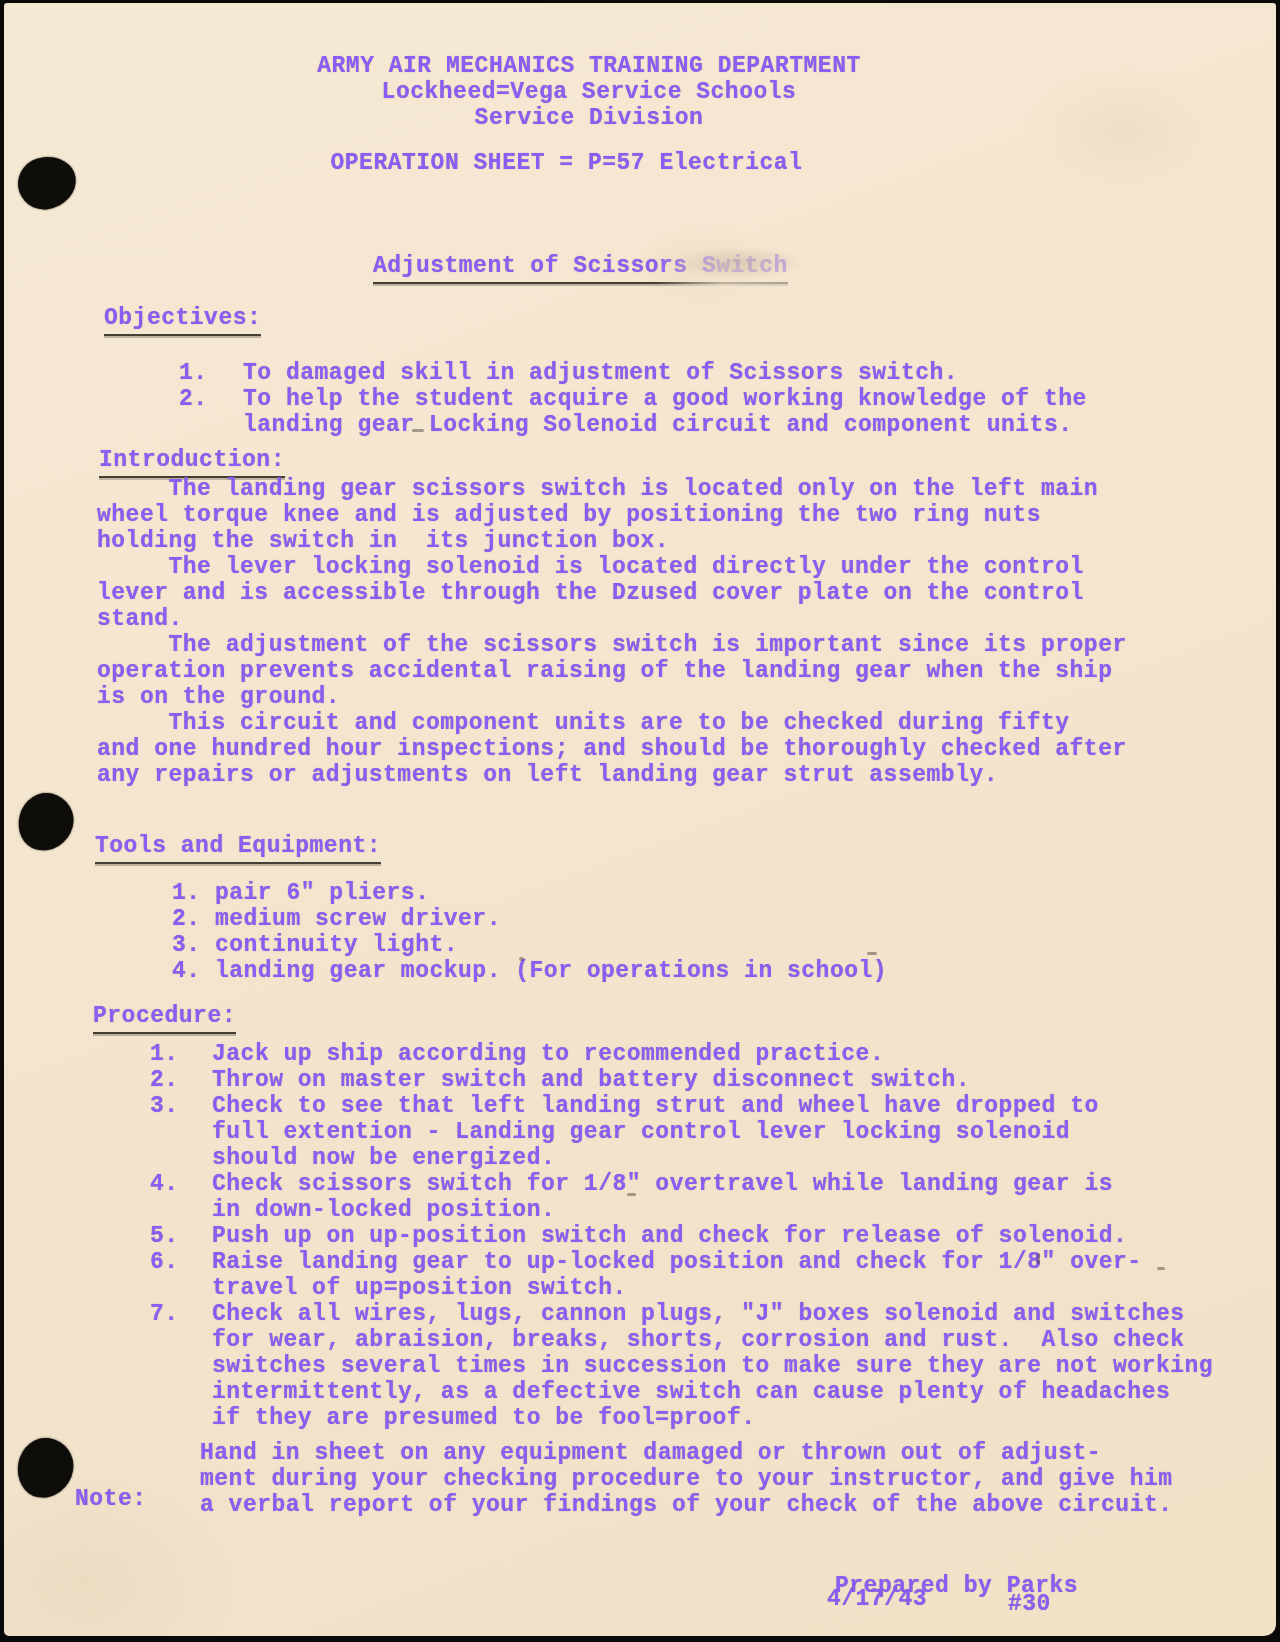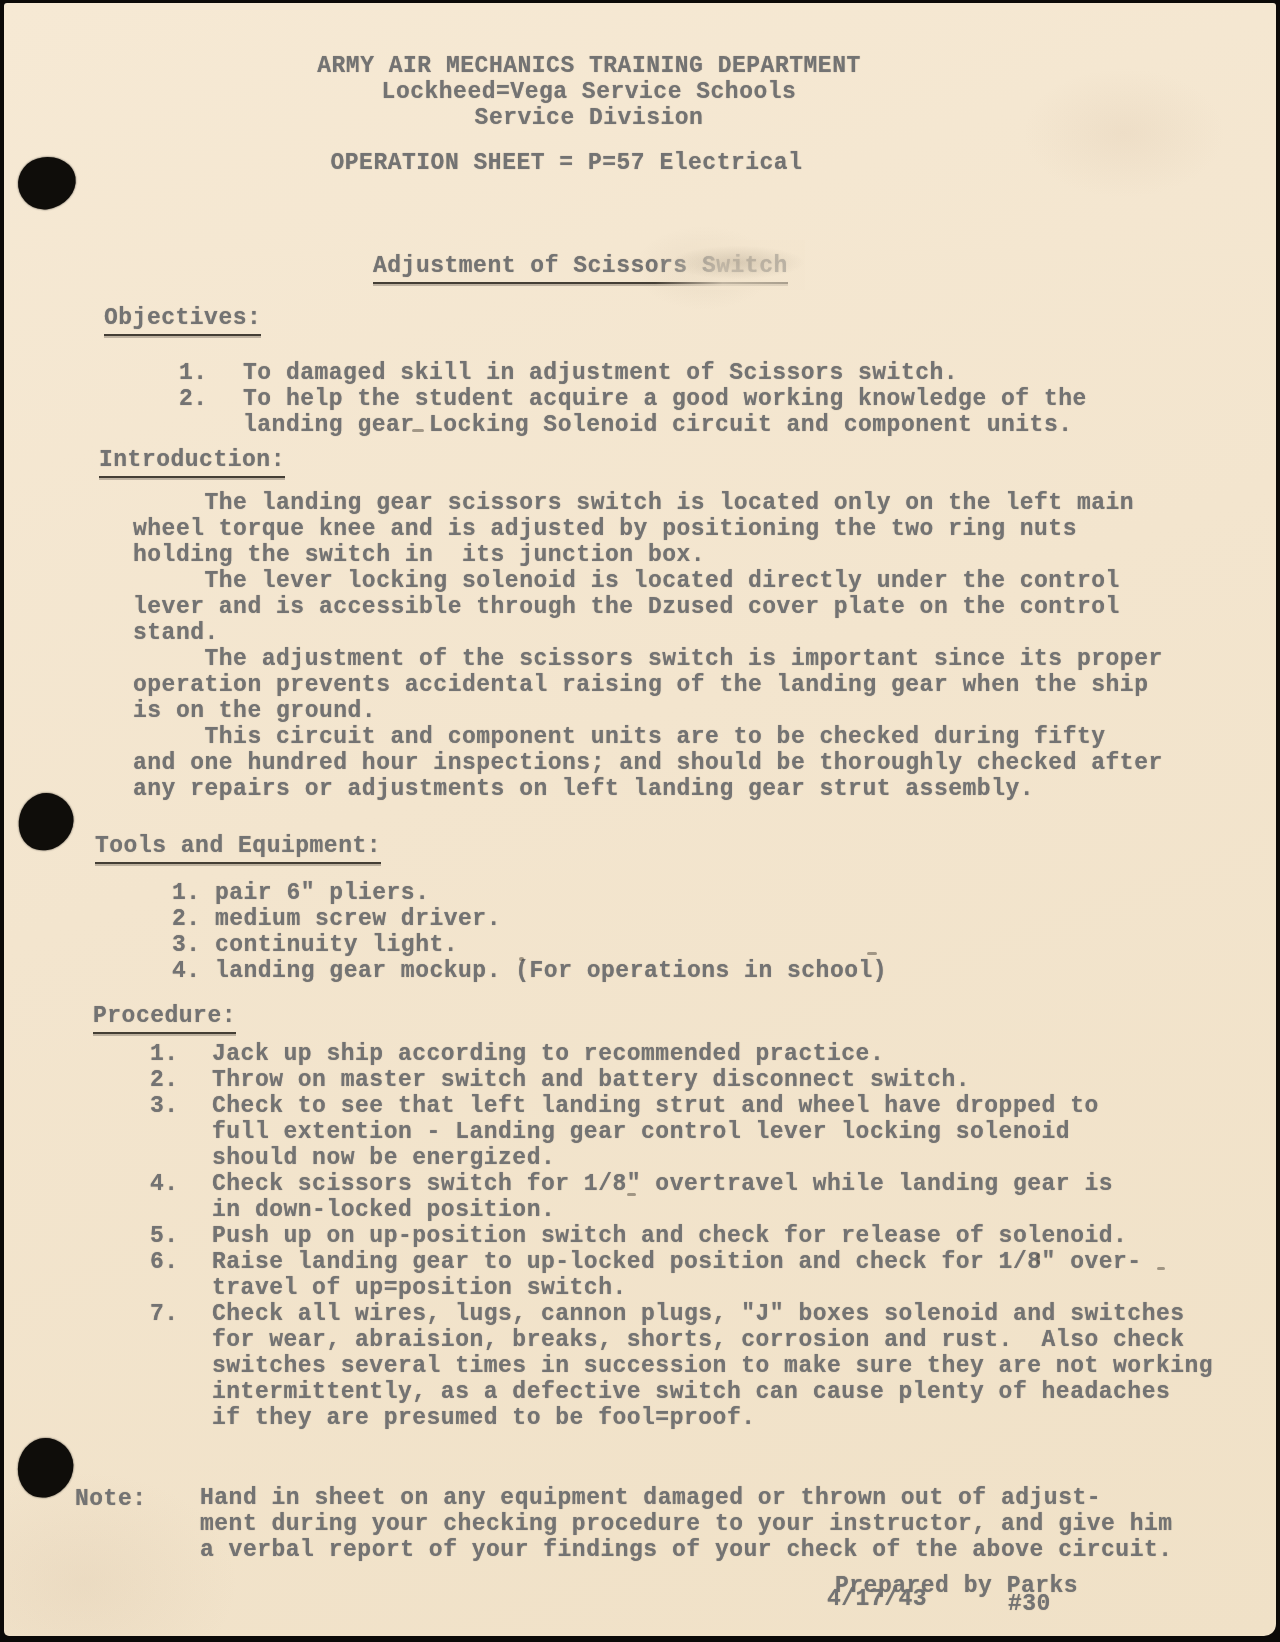--- a/index.html
+++ b/index.html
@@ -1,21 +1,21 @@
 <!DOCTYPE html>
 <html><head>
 <meta charset="utf-8">
 <style>
   html,body{margin:0;padding:0;background:#111;}
   #page{
     position:relative;width:1280px;height:1642px;overflow:hidden;
     background:#0c0a08;
     font-family:"Liberation Mono","DejaVu Sans Mono",monospace;
     font-size:23px;line-height:26px;font-weight:700;
-    letter-spacing:0.5px;color:#737373;
+    letter-spacing:0.5px;color:#8b5cf6;
   }
   #paper{
     position:absolute;left:4px;top:3px;right:4px;bottom:6px;
     background-color:#f3e5ce;
     background-image:
       radial-gradient(ellipse 100px 60px at 700px 265px, rgba(150,132,105,0.10), transparent 70%),
       radial-gradient(ellipse 140px 90px at 1120px 130px, rgba(190,160,130,0.12), transparent 72%),
       radial-gradient(ellipse 220px 160px at 80px 1580px, rgba(180,150,120,0.10), transparent 70%),
       linear-gradient(160deg,#f6e9d4 0%,#f3e5ce 45%,#f0e1c7 100%);
     border-radius:3px 3px 12px 5px;
@@ -77,21 +77,21 @@
     <div class="item">
       <span class="num pre">2.</span>
       <span class="txt pre">To help the student acquire a good working knowledge of the
 landing gear Locking Solenoid circuit and component units.</span>
     </div>
   </div>
 
   <div class="abs ink" style="left:99px;top:447px;">
     <span class="underline pre">Introduction:</span>
   </div>
-  <div class="abs pre ink" style="left:97px;top:490px;margin-left:36px;">     The landing gear scissors switch is located only on the left main
+  <div class="abs pre ink" style="left:97px;top:476px;">     The landing gear scissors switch is located only on the left main
 wheel torque knee and is adjusted by positioning the two ring nuts
 holding the switch in  its junction box.
      The lever locking solenoid is located directly under the control
 lever and is accessible through the Dzused cover plate on the control
 stand.
      The adjustment of the scissors switch is important since its proper
 operation prevents accidental raising of the landing gear when the ship
 is on the ground.
      This circuit and component units are to be checked during fifty
 and one hundred hour inspections; and should be thoroughly checked after
@@ -141,21 +141,21 @@
       <span class="num pre">7.</span>
       <span class="txt pre">Check all wires, lugs, cannon plugs, "J" boxes solenoid and switches
 for wear, abraision, breaks, shorts, corrosion and rust.  Also check
 switches several times in succession to make sure they are not working
 intermittently, as a defective switch can cause plenty of headaches
 if they are presumed to be fool=proof.</span>
     </div>
   </div>
 
   <div class="abs pre ink" style="left:75px;top:1450px;margin-top:36px;">Note:</div>
-  <div class="abs pre ink" style="left:200px;top:1485px;">Hand in sheet on any equipment damaged or thrown out of adjust-
+  <div class="abs pre ink" style="left:200px;top:1440px;">Hand in sheet on any equipment damaged or thrown out of adjust-
 ment during your checking procedure to your instructor, and give him
 a verbal report of your findings of your check of the above circuit.</div>
 
   <div class="abs pre ink" style="left:835px;top:1573px;">Prepared by Parks</div>
   <div class="abs pre ink" style="left:827px;top:1586px;">4/17/43</div>
   <div class="abs pre ink" style="left:1008px;top:1591px;">#30</div>
 
   <div class="smudge" style="left:412px;top:429px;width:12px;height:3px;"></div>
   <div class="smudge" style="left:519px;top:957px;width:5px;height:4px;"></div>
   <div class="smudge" style="left:867px;top:952px;width:10px;height:3px;"></div>

